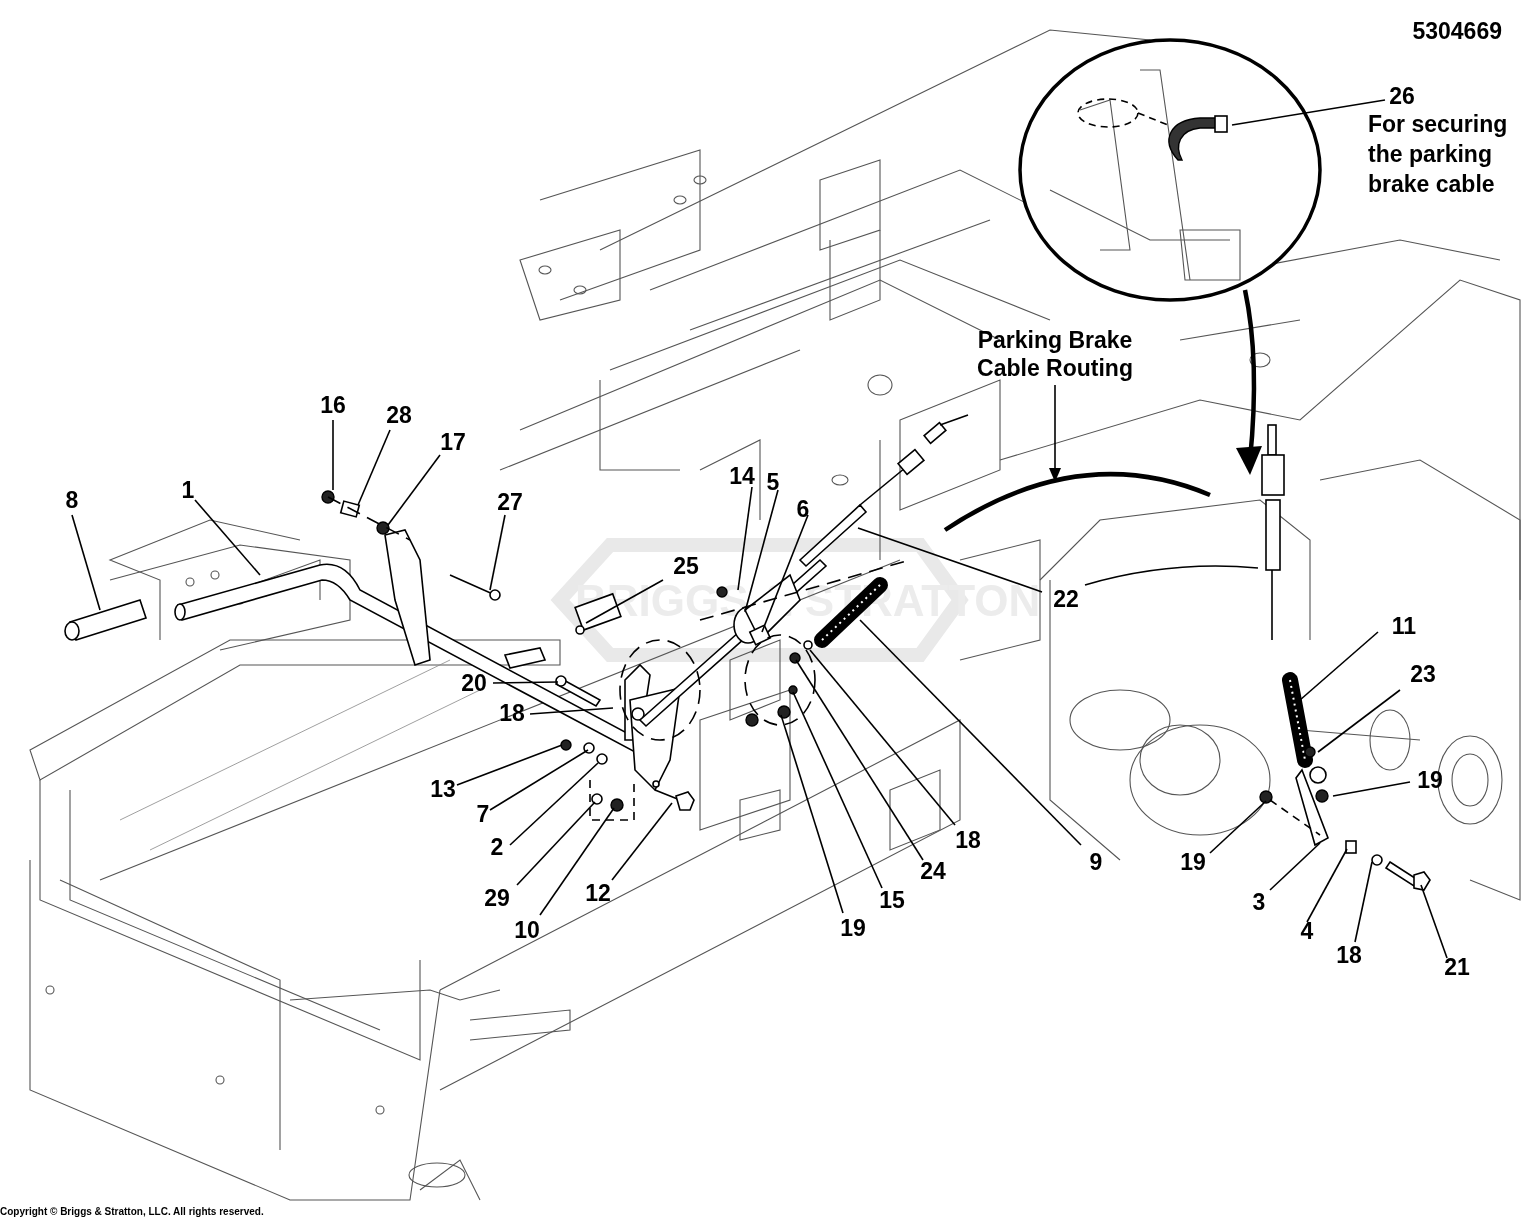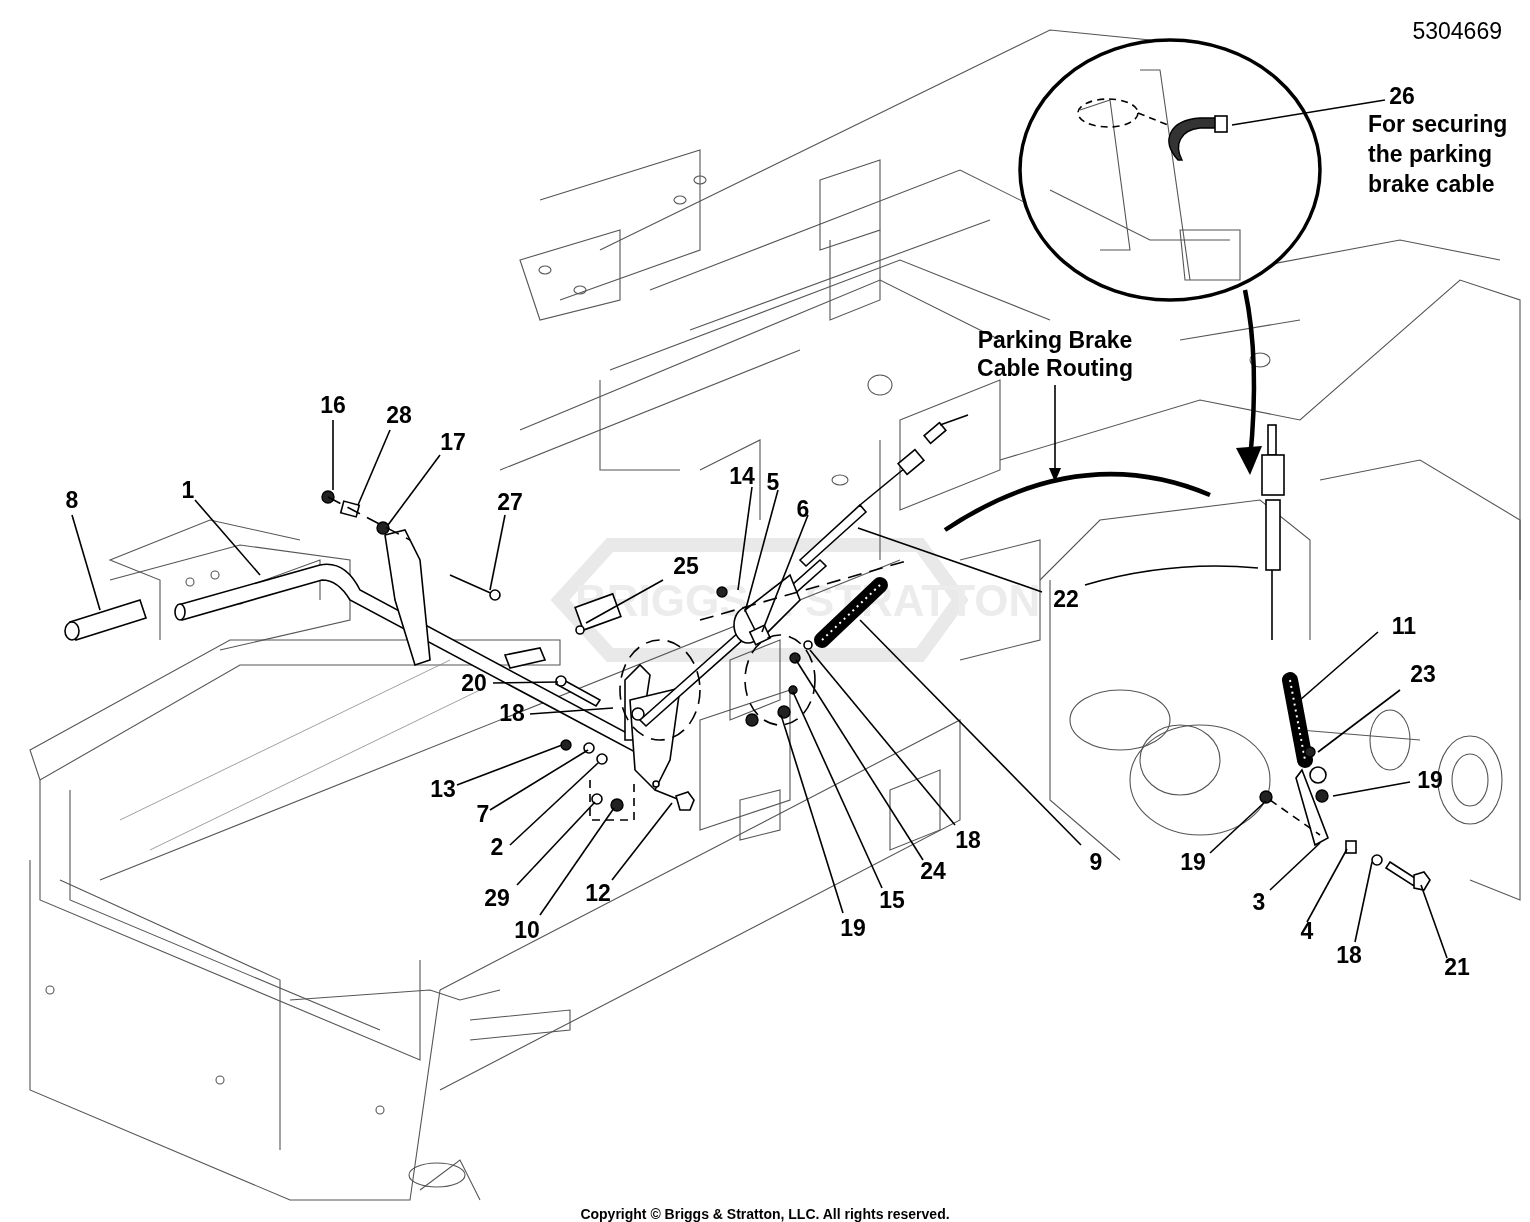--- a/index.html
+++ b/index.html
@@ -2,23 +2,23 @@
 <html><head>
 <meta charset="utf-8">
 <style>
   html, body { margin:0; padding:0; background:#ffffff; }
   body { width:1530px; height:1222px; position:relative; overflow:hidden;
          font-family:"Liberation Sans", sans-serif; color:#000; }
   #diagram { position:absolute; left:0; top:0; width:1530px; height:1222px; }
   .lbl { font-family:"Liberation Sans", sans-serif; font-weight:bold; fill:#000; }
   .num { font-size:23px; }
   .note { font-size:23px; }
-  .doc-id { position:absolute; right:28px; top:18px; font-weight:normal; font-size:23px; }
-  .copyright { position:absolute; left:0; width:1530px; top:1206px; text-align:center;
-               font-size:14px; font-weight:bold; }
+  .doc-id { position:absolute; right:28px; top:18px; font-weight:bold; font-size:23px; }
+  .copyright { position:absolute; left:0; width:1530px; top:1206px; 
+               font-size:10px; font-weight:bold; }
   .frame { fill:none; stroke:#555; stroke-width:1.1; }
   .frame-l { fill:none; stroke:#888; stroke-width:0.8; }
   .part { fill:#fff; stroke:#000; stroke-width:1.6; }
   .part-dk { fill:#222; stroke:#000; stroke-width:1.4; }
   .leader { stroke:#000; stroke-width:1.6; fill:none; }
   .dash { stroke:#000; stroke-width:1.6; fill:none; stroke-dasharray:14 8; }
   .route { stroke:#000; stroke-width:4.5; fill:none; }
   .wm { fill:none; stroke:#e9e9e9; stroke-width:14; }
   .wm-t { fill:#ececec; font-family:"Liberation Sans", sans-serif; font-weight:bold; font-size:44px; }
 </style>

